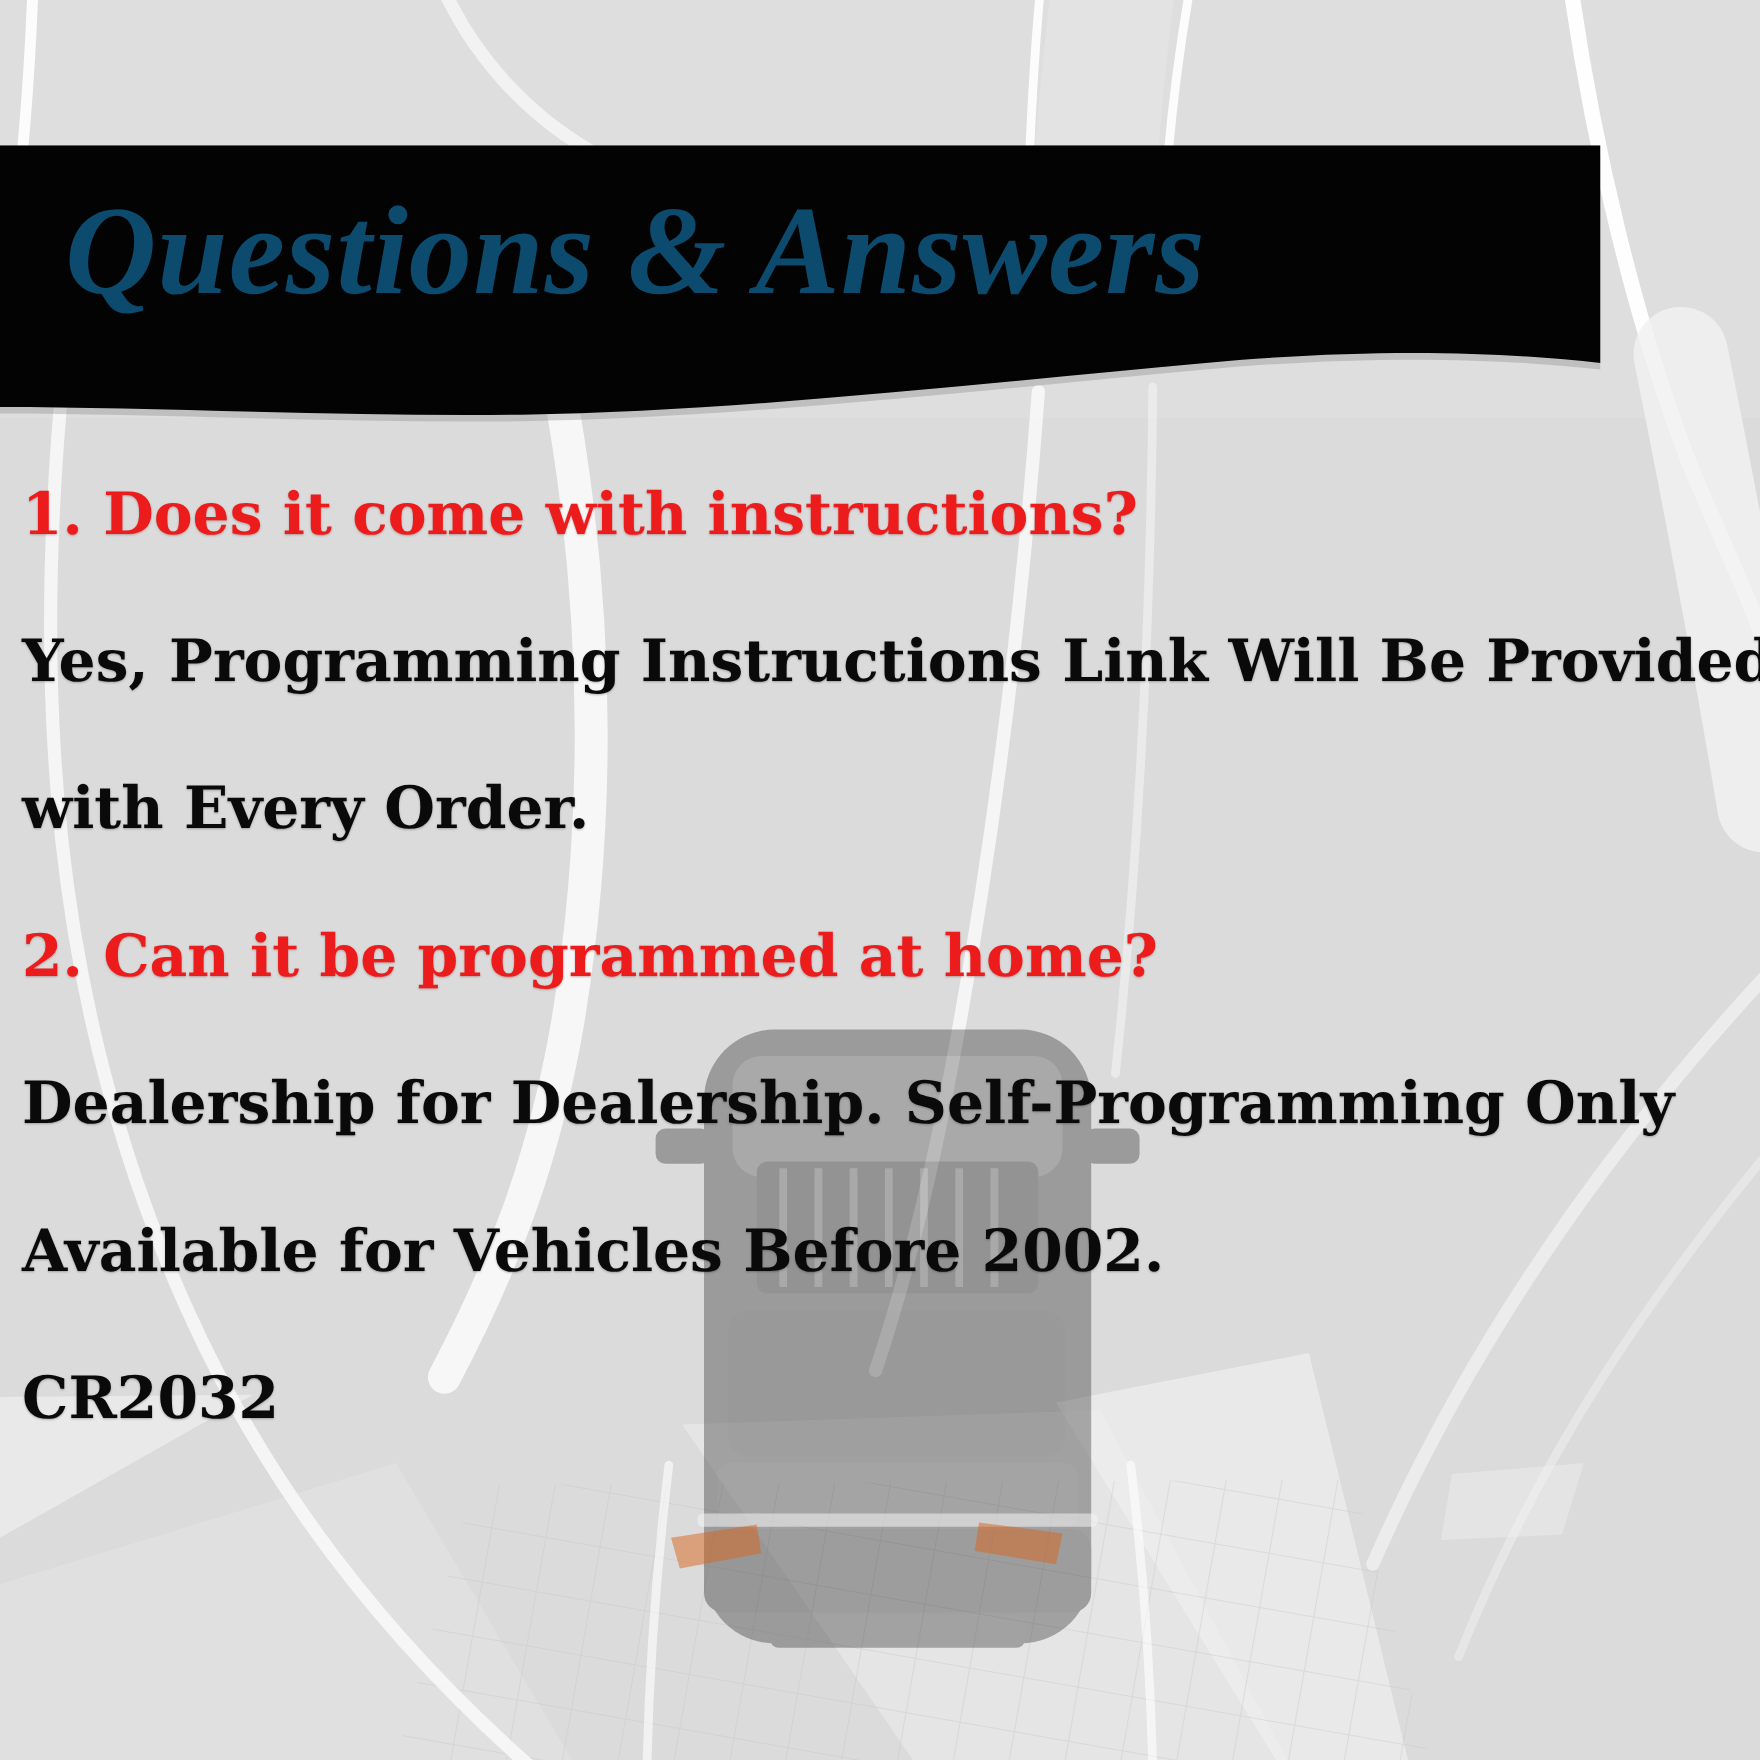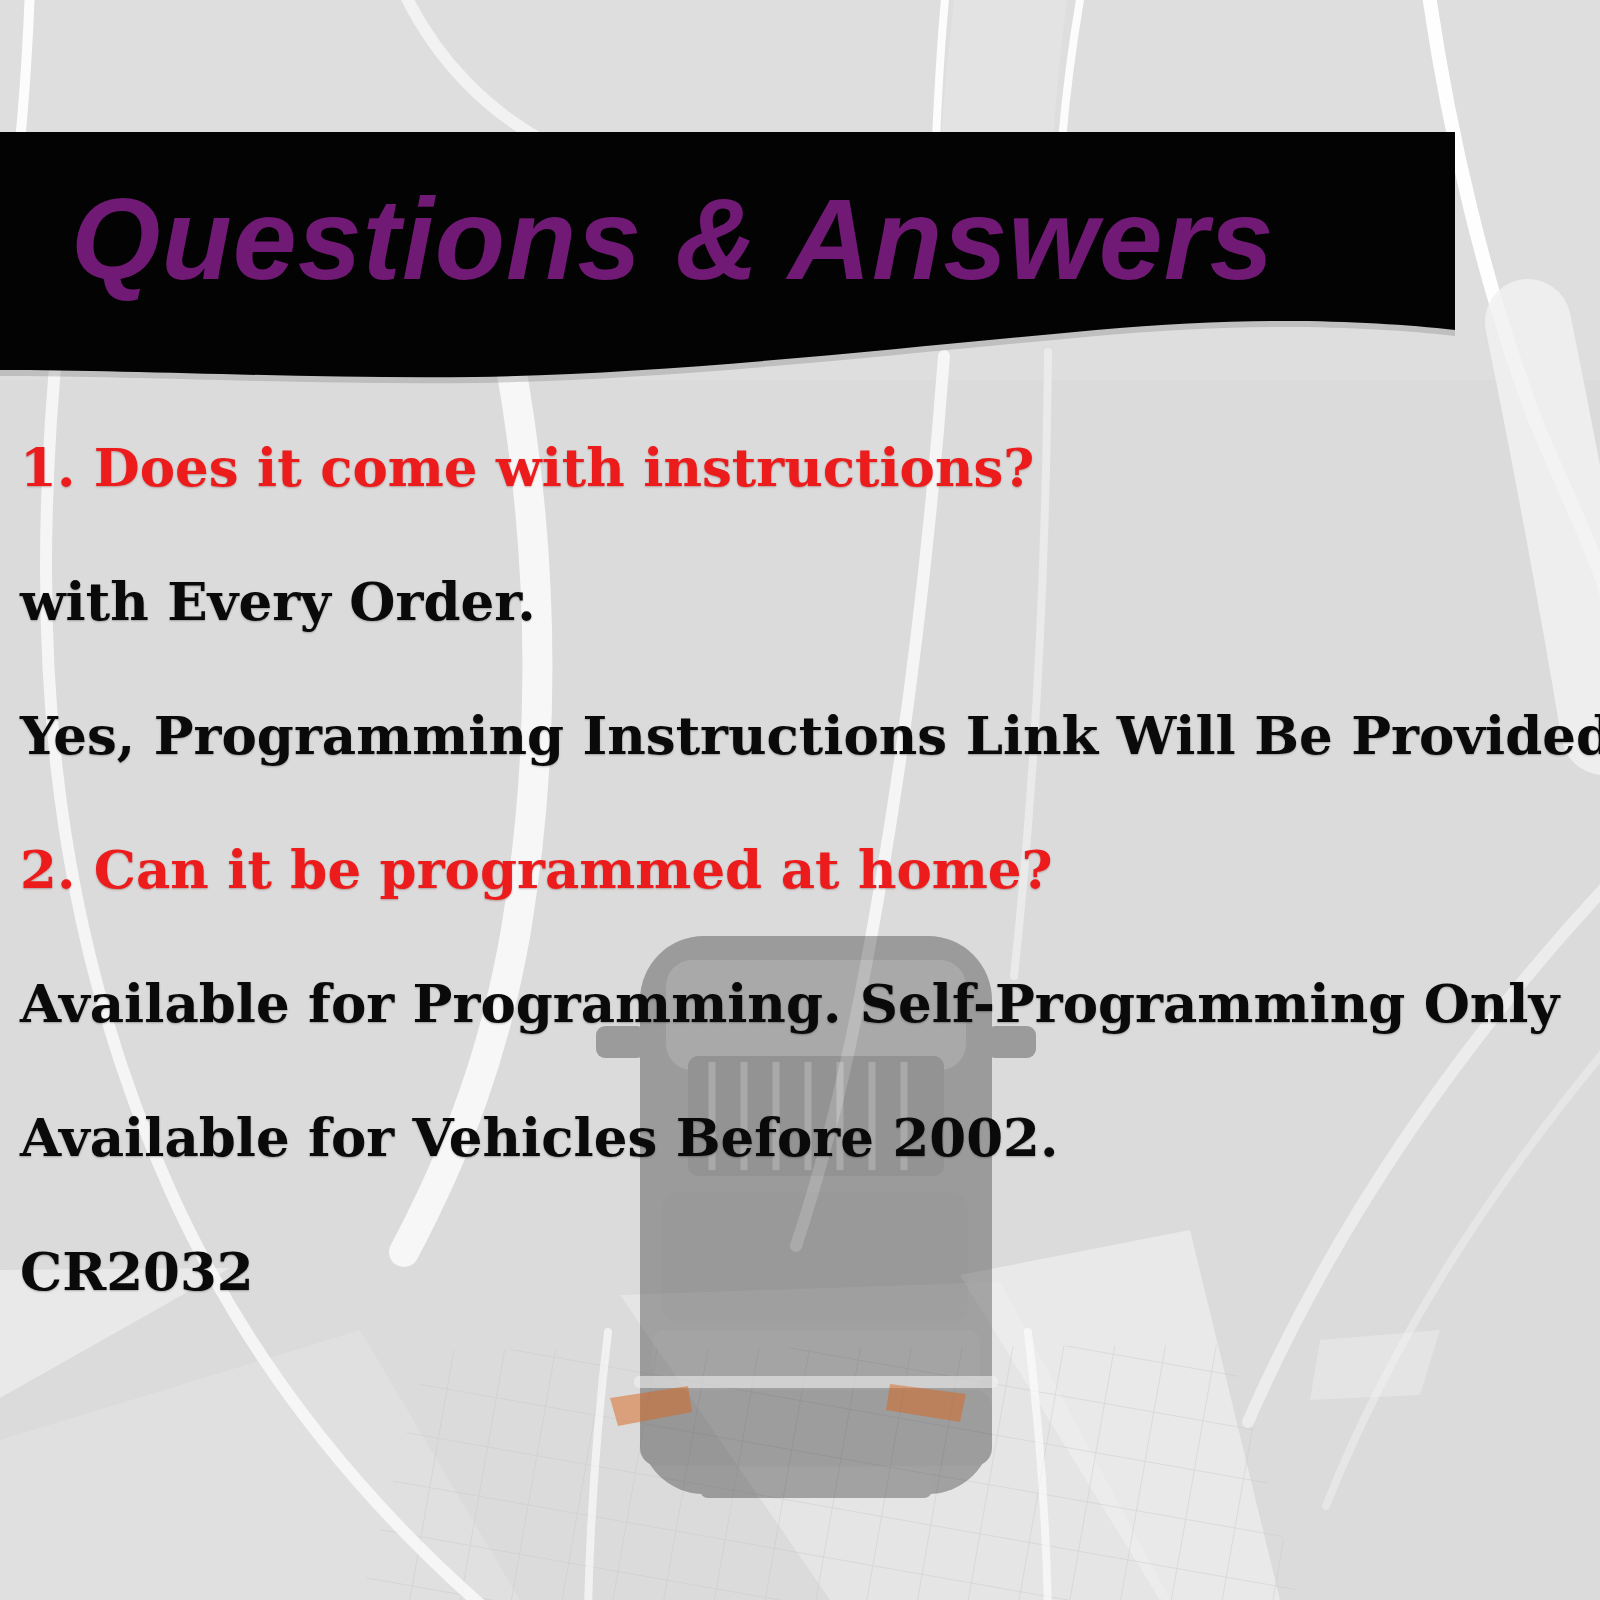--- a/index.html
+++ b/index.html
@@ -10,25 +10,25 @@
     background: #dbdbdb;
     font-family: "DejaVu Serif", serif;
   }
   .page { position: relative; width: 1600px; height: 1600px; }
 
   .bg-svg { position: absolute; top: 0; left: 0; }
 
   .banner { position: absolute; top: 132px; left: 0; width: 1455px; height: 252px; }
   .banner-shape { position: absolute; top: 0; left: 0; }
   .banner-title {
-    position: absolute; top: 34px; left: 55px; margin: 16px;
-    font-family: Liberation Sans, sans-serif;
+    position: absolute; top: 34px; left: 55px; margin: 4px;
+    font-family: Liberation Serif, serif;
     font-size: 115px; line-height: 1;
     font-weight: bold; font-style: italic;
-    color: #701a75; white-space: nowrap; letter-spacing: 1px;
+    color: #0c4a6e; white-space: nowrap; letter-spacing: 1px;
   }
 
   .content { position: absolute; top: 436px; left: 20px; width: 1578px; }
   .line {
     height: 134px;
     font-size: 53px; line-height: 62px;
     font-weight: bold;
     white-space: nowrap;
     letter-spacing: 0;
   }
@@ -102,21 +102,21 @@
   <div class="banner">
     <svg class="banner-shape" width="1455" height="252" viewBox="0 0 1455 252" xmlns="http://www.w3.org/2000/svg">
       <path d="M0,4 H1455 V198 C1368,188 1246,184 1096,198 C898,216 672,242 474,245 C316,247 138,238 0,238 Z" transform="translate(0,6)" fill="#777777" opacity="0.3"></path>
       <path d="M0,0 H1455 V198 C1368,188 1246,184 1096,198 C898,216 672,242 474,245 C316,247 138,238 0,238 Z" fill="#030303"></path>
     </svg>
     <h1 class="banner-title">Questions &amp; Answers</h1>
   </div>
 
   <div class="content">
     <div class="line q">1. Does it come with instructions?</div>
+    <div class="line a">Yes, Programming Instructions Link Will Be Provided</div>
     <div class="line a">with Every Order.</div>
-    <div class="line a">Yes, Programming Instructions Link Will Be Provided</div>
     <div class="line q">2. Can it be programmed at home?</div>
-    <div class="line a">Available for Programming. Self-Programming Only</div>
+    <div class="line a">Dealership for Dealership. Self-Programming Only</div>
     <div class="line a">Available for Vehicles Before 2002.</div>
     <div class="line a">CR2032</div>
   </div>
 
 </div>
 
 </body></html>

